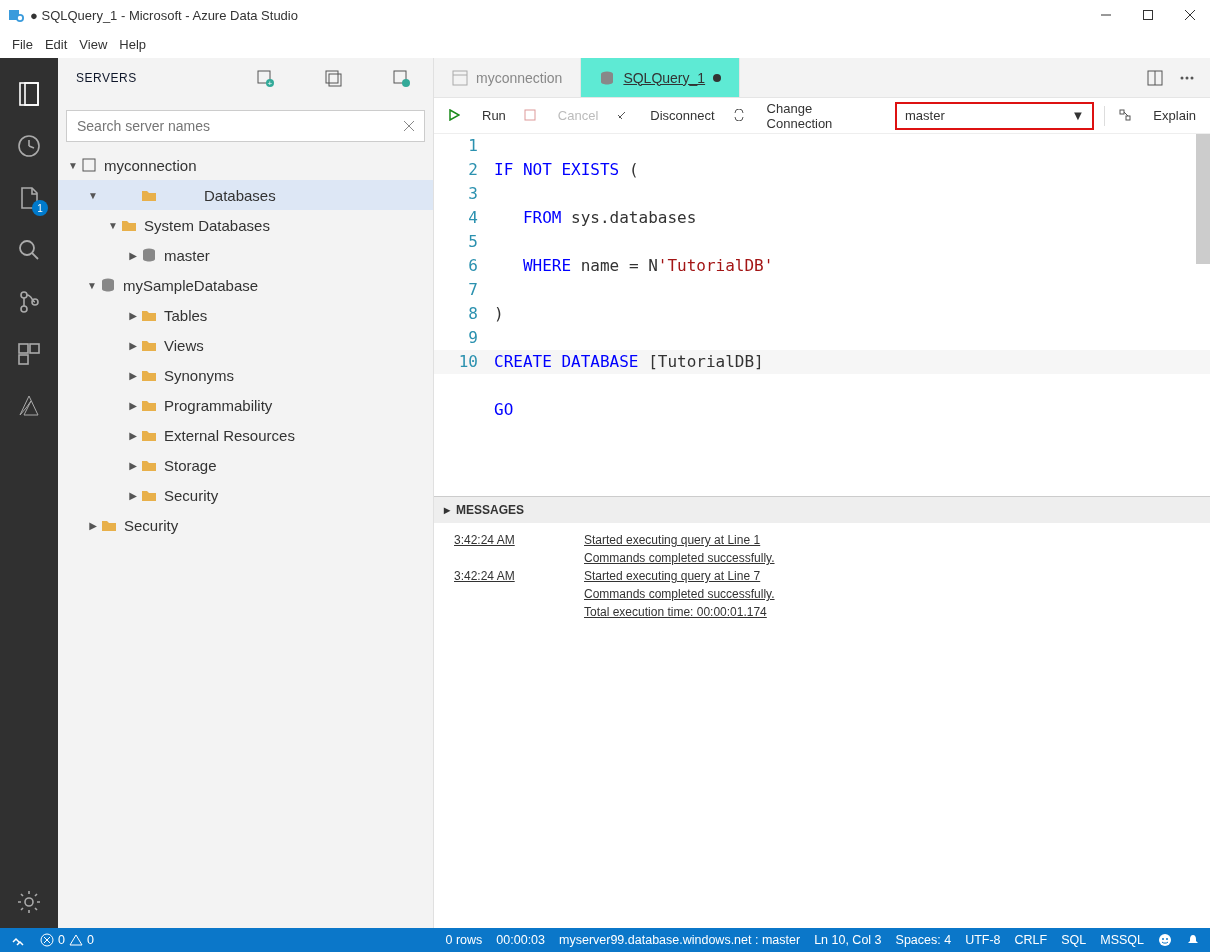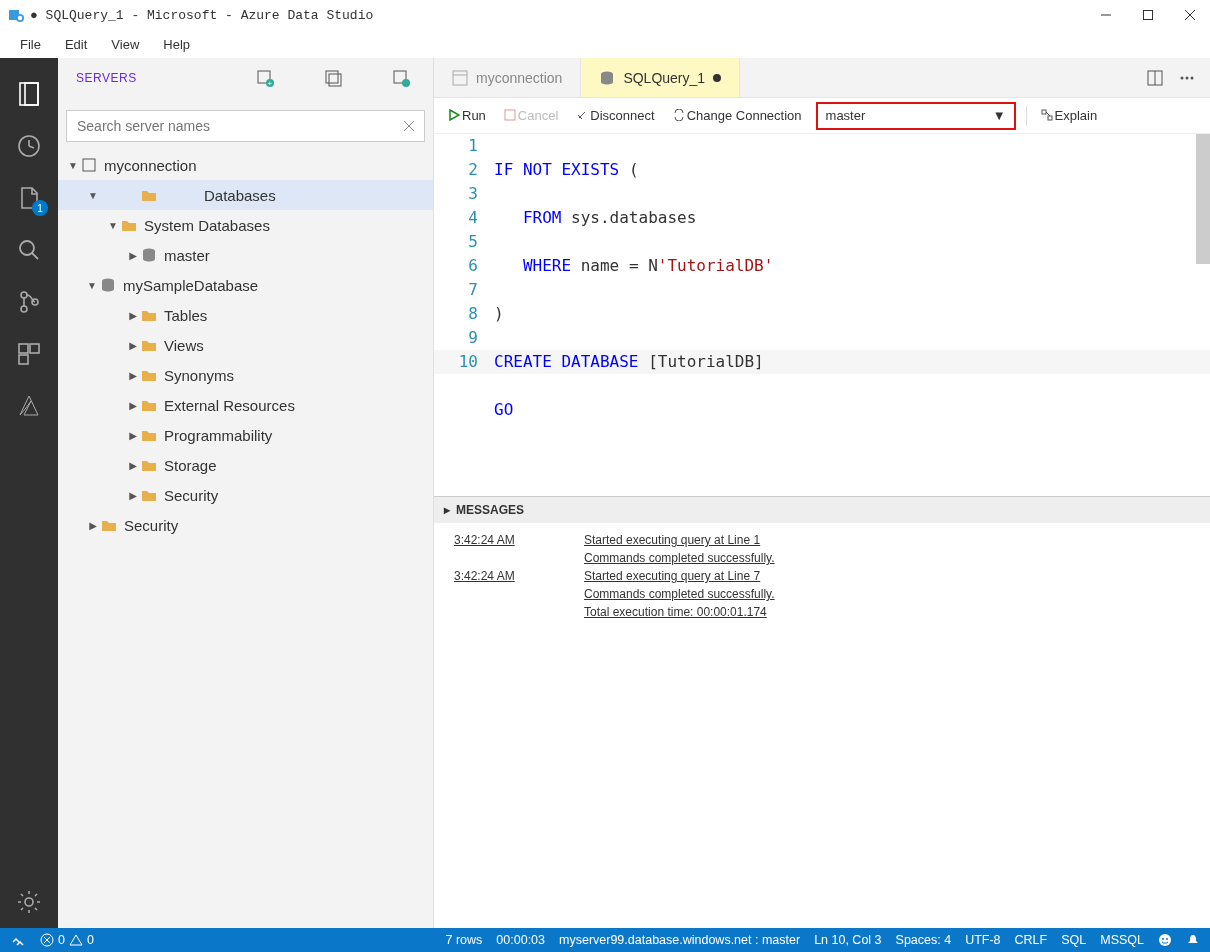--- a/index.html
+++ b/index.html
@@ -1,41 +1,41 @@
 <!DOCTYPE html>
 <html><head>
 <meta charset="utf-8">
 <style>
 * { box-sizing: border-box; margin: 0; padding: 0; }
 body { font-family: "Segoe UI", Arial, sans-serif; font-size: 13px; color: #333; background: #fff; width: 1210px; height: 952px; overflow: hidden; display: flex; flex-direction: column; }
 
 
-.titlebar { height: 30px; display: flex; align-items: center; padding: 0 8px; background: #fff; font-family: Liberation Mono, monospace; }
+.titlebar { height: 30px; display: flex; align-items: center; padding: 0 8px; background: #fff; }
 .titlebar .app-icon { width: 16px; height: 16px; margin-right: 6px; }
 .titlebar .win-controls { display: flex; gap: 18px; }
 .titlebar .win-btn { width: 24px; height: 24px; display: flex; align-items: center; justify-content: center; }
 
 
-.menubar { height: 28px; display: flex; align-items: center; padding: 0 6px; gap: 12px; background: #fff; margin-left: 8px; }
+.menubar { height: 28px; display: flex; align-items: center; padding: 0 6px; gap: 0; background: #fff; }
 .menubar .menu-item { font-size: 13px; padding: 2px 6px; cursor: default; }
 
 
 .main { flex: 1; display: flex; min-height: 0; }
 
 
 .activity-bar { width: 58px; background: #303030; display: flex; flex-direction: column; align-items: center; padding-top: 10px; }
 .activity-bar .act-item { width: 58px; height: 52px; display: flex; align-items: center; justify-content: center; position: relative; }
 .activity-bar .act-item svg { stroke: #aaa; fill: none; }
 .activity-bar .act-item.active svg { stroke: #fff; }
 .activity-bar .act-item .badge { position: absolute; bottom: 8px; right: 10px; background: #007acc; color: #fff; border-radius: 50%; width: 16px; height: 16px; font-size: 10px; display: flex; align-items: center; justify-content: center; }
 .activity-bar .spacer { flex: 1; }
 
 
 .side-panel { width: 376px; border-right: 1px solid #e0e0e0; display: flex; flex-direction: column; background: #f3f3f3; }
-.side-header { height: 40px; display: flex; align-items: center; padding: 0 18px 0 18px; font-size: 12px; color: #6d28d9; letter-spacing: .5px; gap: 40px; }
+.side-header { height: 40px; display: flex; align-items: center; padding: 0 18px 0 18px; font-size: 12px; color: #0f172a; letter-spacing: .5px; gap: 40px; }
 .side-header .label { flex: 1; }
 .side-header .hdr-action { width: 28px; height: 28px; display: flex; align-items: center; justify-content: center; }
 .search-box { margin: 12px 8px 8px 8px; position: relative; }
 .search-box input { width: 100%; height: 32px; padding: 4px 28px 4px 10px; font-size: 14px; border: 1px solid #ccc; background: #fff; }
 .search-box .clear { position: absolute; right: 6px; top: 6px; width: 20px; height: 20px; display:flex; align-items:center; justify-content:center; }
 
 .tree { flex: 1; overflow: auto; font-size: 15px; }
 .tree-row { display: flex; align-items: center; height: 30px; cursor: default; }
 .tree-row.selected { background: #dde7f5; gap: 40px; }
 .tree-row .twisty { width: 14px; text-align: center; font-size: 11px; color: #555; }
@@ -43,29 +43,29 @@
 .tree-row .twisty.expanded::before { content: "▼"; font-size:10px;}
 .tree-row .ticon { width: 18px; height: 18px; margin-right: 6px; display:flex; align-items:center; justify-content:center;}
 .tree-row .tlabel { white-space: nowrap; }
 
 
 .editor-area { flex: 1; display: flex; flex-direction: column; min-width: 0; }
 
 
 .tab-strip { height: 40px; display: flex; align-items: stretch; background: #f3f3f3; border-bottom: 1px solid #e5e5e5; }
 .tab { display: flex; align-items: center; padding: 0 18px; gap: 8px; font-size: 14px; color: #888; border-right: 1px solid #e5e5e5; background:#f3f3f3;}
-.tab.active { background: #fef9c3; color: #333; }
+.tab.active { background: #5eead4; color: #333; text-decoration: underline; }
 .tab .file-icon { width:16px; height:16px; }
 .tab .dirty { width:8px; height:8px; border-radius:50%; background:#333; }
 .tab-strip .tab-actions { margin-left: auto; display:flex; align-items:center; gap:6px; padding:0 10px;}
 .tab-actions .ta-btn { width:26px; height:26px; display:flex; align-items:center; justify-content:center;}
 
 
 .query-toolbar { height: 36px; display:flex; align-items:center; gap:10px; padding:0 10px; border-bottom:1px solid #eee; font-size:13px;}
-.qtb-btn { display:flex; align-items:center; gap:0; padding:2px 4px; color:#333; }
+.qtb-btn { display:flex; align-items:center; gap:20px; padding:2px 4px; color:#333; }
 .qtb-btn.disabled { color:#bbb; }
 .qtb-btn .qicon { width:14px; height:14px; }
 .db-select { border:2px solid #d11; height:28px; width:200px; display:flex; align-items:center; padding:0 8px; justify-content:space-between; font-size:13px;}
 .vdiv { width:1px; background:#ddd; height:20px;}
 
 
 .code-editor { flex:1; display:flex; font-family:Consolas, monospace; font-size:16px; line-height:24px; overflow:hidden; position:relative;}
 .gutter { width:60px; text-align:right; padding-right:16px; color:#2b91af; user-select:none;}
 .code { flex:1; white-space:pre; padding-right:10px;}
 .kw { color:#0000ff; }
@@ -298,30 +298,30 @@
           </span>
           <span class="tlabel">Synonyms</span>
         </div>
       <div class="tree-row" style="padding-left:68px">
           <span class="twisty collapsed"></span>
           <span class="ticon">
             <svg width="16" height="14">
               <path d="M1 3h5l2 2h7v8H1z" fill="#e8b04a"></path>
             </svg>
           </span>
+          <span class="tlabel">Programmability</span>
+        </div>
+      <div class="tree-row" style="padding-left:68px">
+          <span class="twisty collapsed"></span>
+          <span class="ticon">
+            <svg width="16" height="14">
+              <path d="M1 3h5l2 2h7v8H1z" fill="#e8b04a"></path>
+            </svg>
+          </span>
           <span class="tlabel">External Resources</span>
-        </div>
-      <div class="tree-row" style="padding-left:68px">
-          <span class="twisty collapsed"></span>
-          <span class="ticon">
-            <svg width="16" height="14">
-              <path d="M1 3h5l2 2h7v8H1z" fill="#e8b04a"></path>
-            </svg>
-          </span>
-          <span class="tlabel">Programmability</span>
         </div>
       <div class="tree-row" style="padding-left:68px">
           <span class="twisty collapsed"></span>
           <span class="ticon">
             <svg width="16" height="14">
               <path d="M1 3h5l2 2h7v8H1z" fill="#e8b04a"></path>
             </svg>
           </span>
           <span class="tlabel">Storage</span>
         </div>
@@ -500,21 +500,21 @@
       </span>
       <span>0</span>
     <span class="sb-icon">
         <svg width="14" height="14">
           <path d="M7 2l6 10H1z" fill="none" stroke="#fff"></path>
         </svg>
       </span>
       <span>0</span>
   </span>
   <span class="sb-spacer"></span>
-  <span class="sb-group">7 rows</span>
+  <span class="sb-group">0 rows</span>
   <span class="sb-group">00:00:03</span>
   <span class="sb-group">myserver99.database.windows.net : master</span>
   <span class="sb-group">Ln 10, Col 3</span>
   <span class="sb-group">Spaces: 4</span>
   <span class="sb-group">UTF-8</span>
   <span class="sb-group">CRLF</span>
   <span class="sb-group">SQL</span>
   <span class="sb-group">MSSQL</span>
   <span class="sb-group">
       <svg width="14" height="14">

